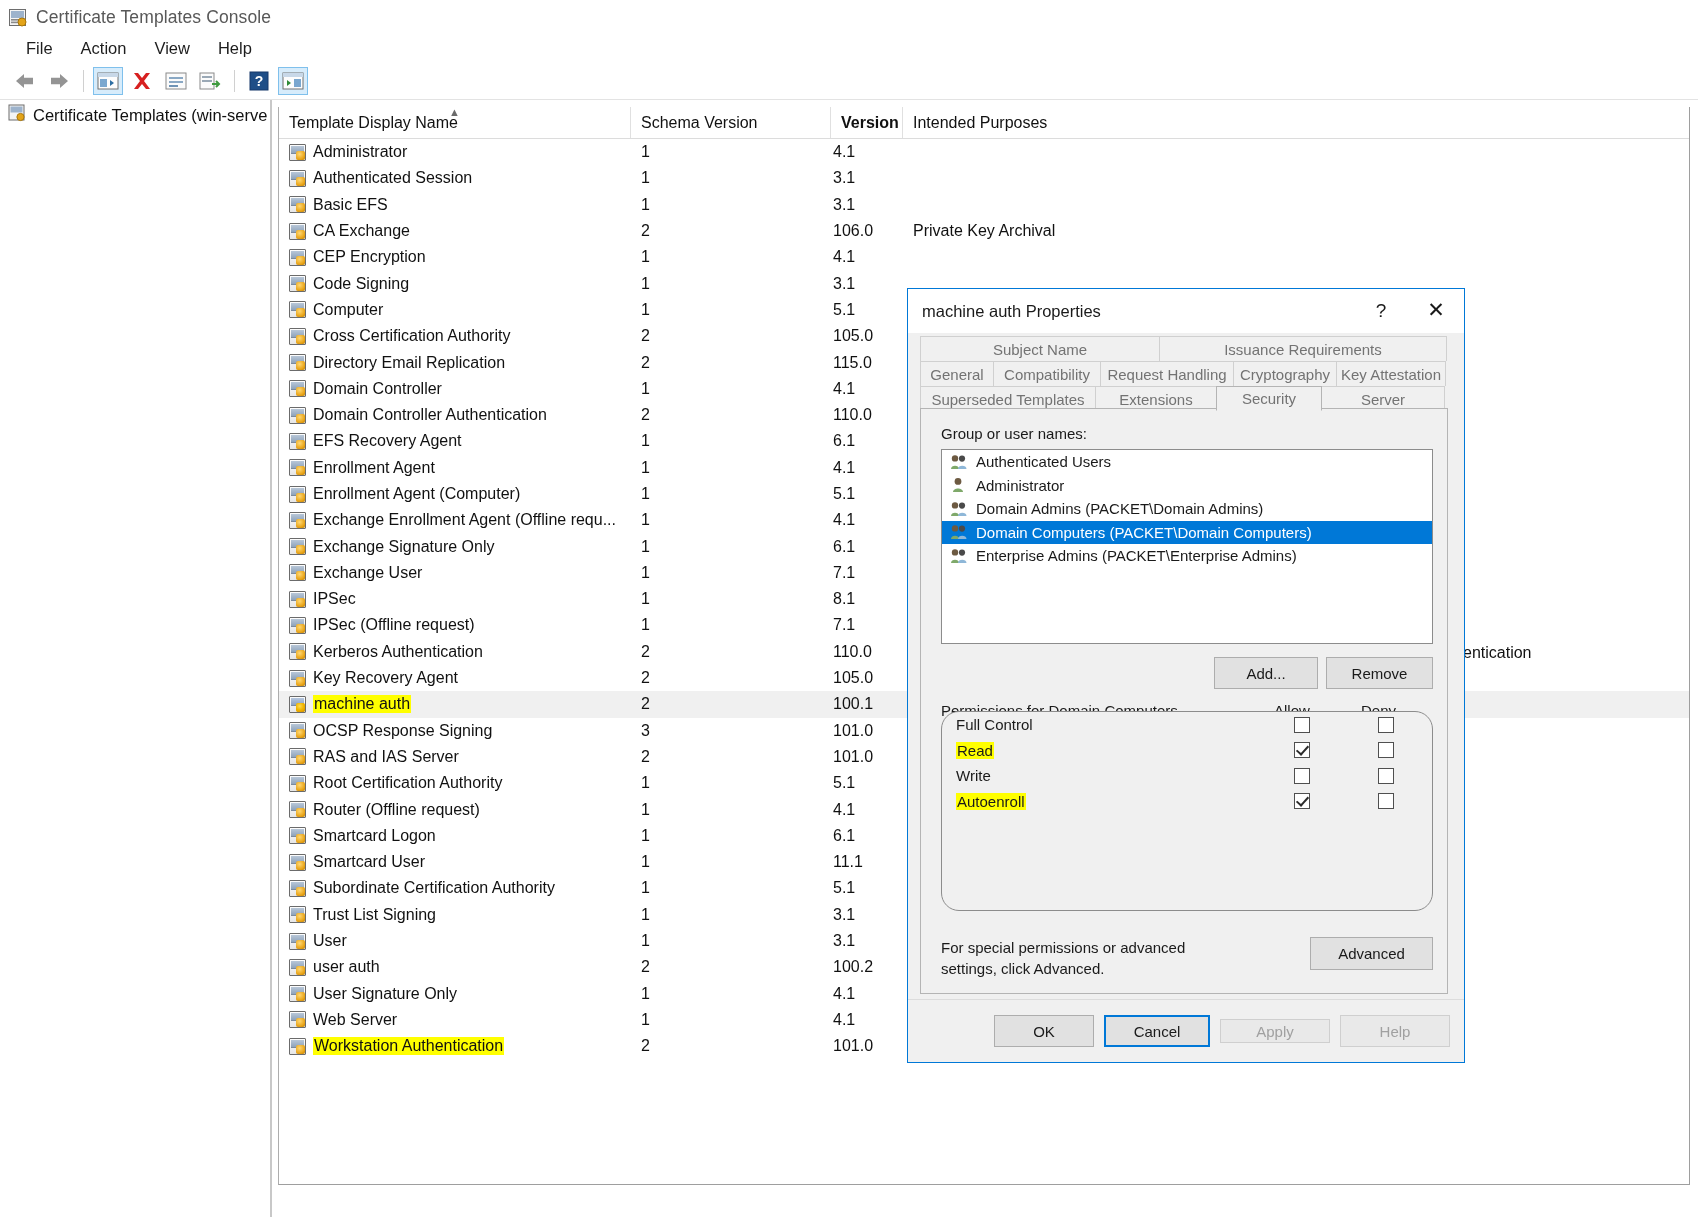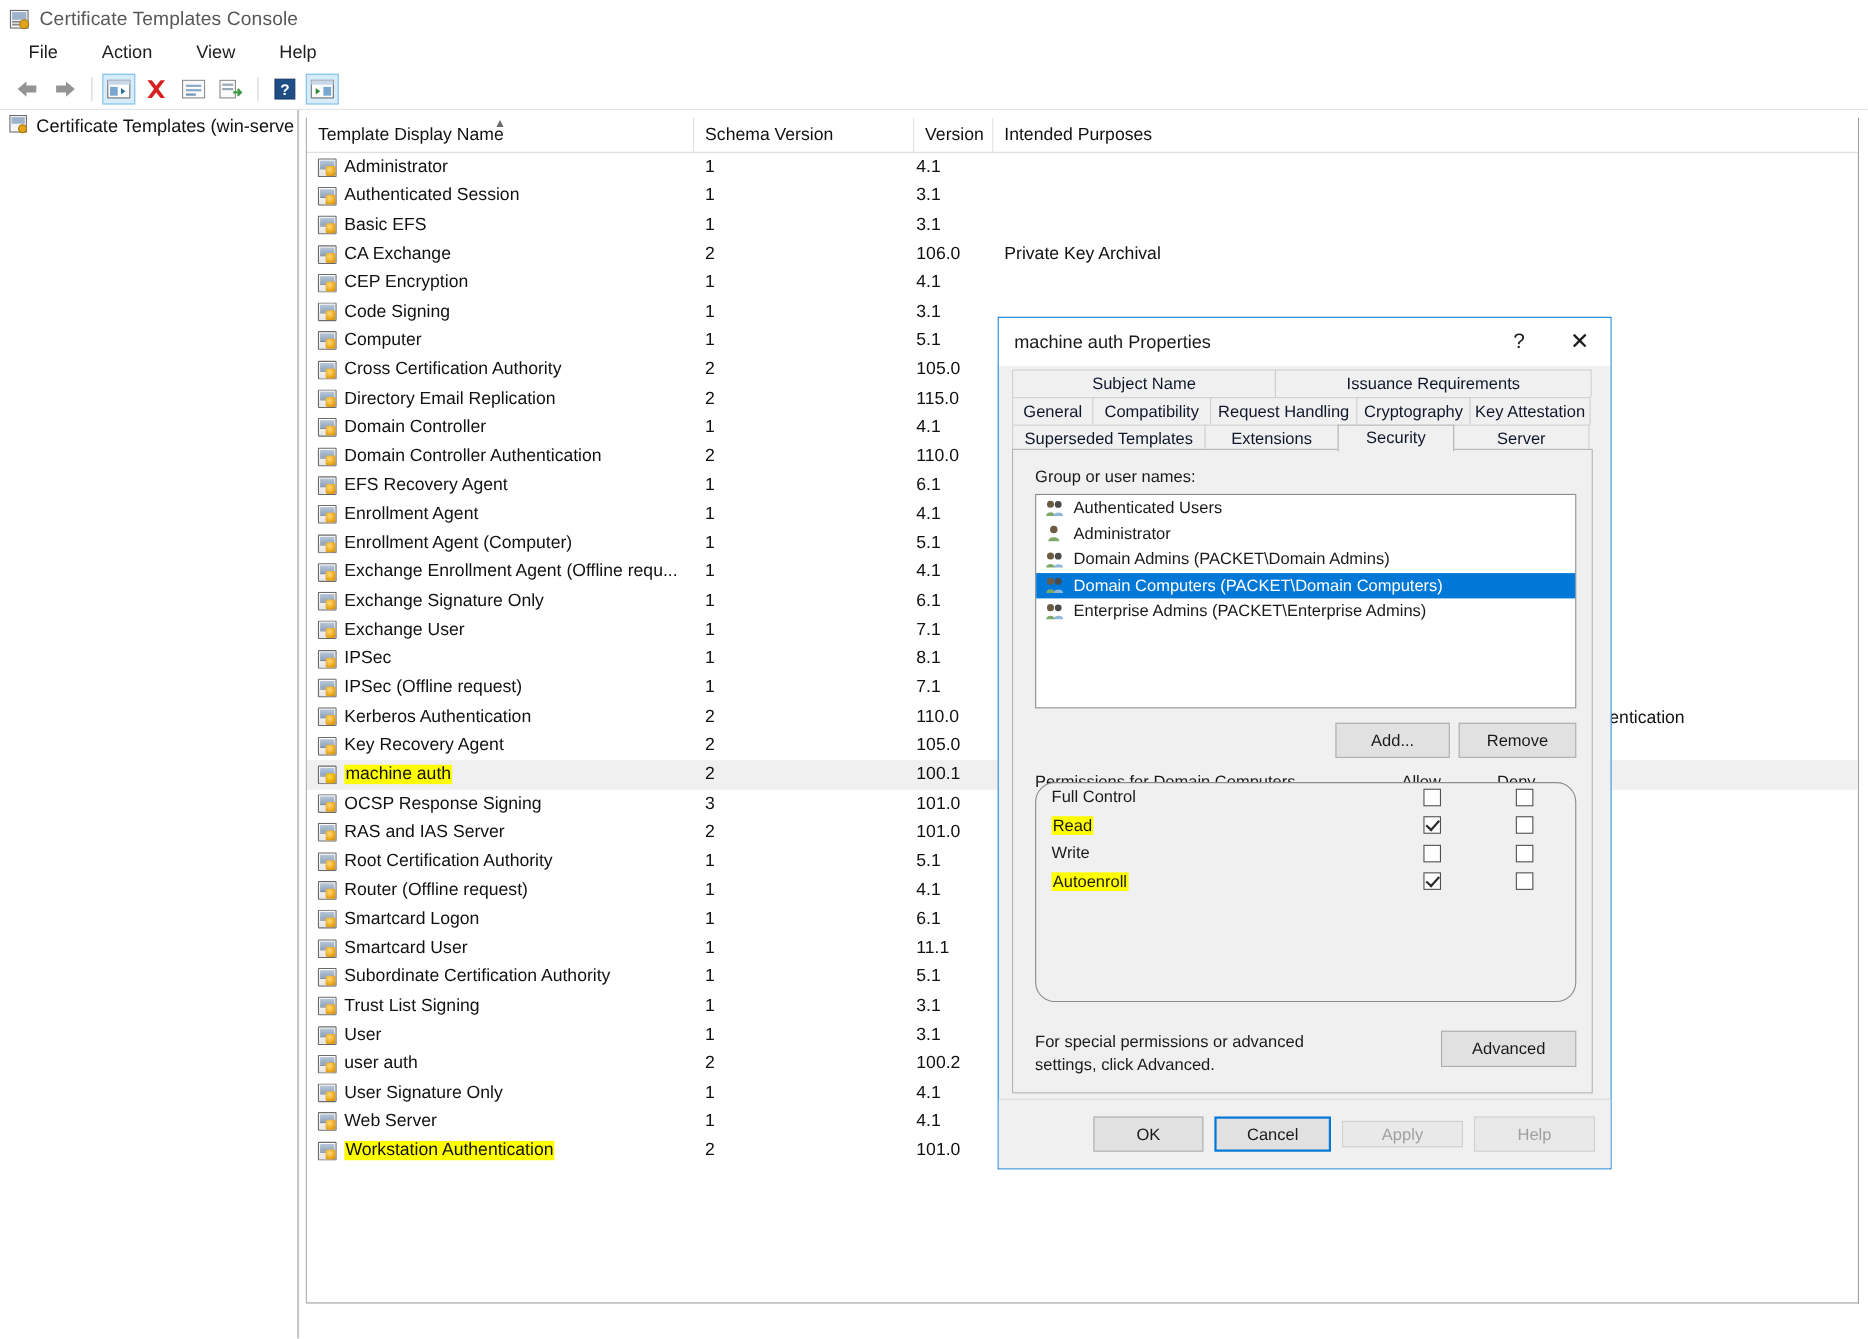--- a/index.html
+++ b/index.html
@@ -27,21 +27,21 @@
     position: relative;
   }
   .title-text {
     font-size: 17.5px; color: #585858; letter-spacing: .1px;
   }
 
   
   .menubar {
     position: absolute; left: 0; top: 34px; width: 1698px; height: 28px;
     background: #ffffff; display: flex; align-items: center;
-    padding-left: 12px; gap: 12px;
+    padding-left: 12px; gap: 0px;
   }
   .menu-item {
     font-size: 16.5px; color: #1d1d1d; padding: 2px 14px; cursor: default;
   }
 
   
   .toolbar {
     position: absolute; left: 0; top: 62px; width: 1698px; height: 38px;
     background: #ffffff; display: flex; align-items: center;
     padding-left: 8px; border-bottom: 1px solid #e3e3e3;
@@ -82,21 +82,21 @@
     font-size: 16px; color: #111; display: flex; align-items: center;
     padding-left: 10px; position: relative;
     border-right: 1px solid #e0e0e0;
   }
   .lv-th .sortcaret {
     position: absolute; left: 50%; top: 1px; transform: translateX(-50%);
     font-size: 11px; color: #6b6b6b; line-height: 9px;
   }
   .col-name { width: 352px; }
   .col-schema { width: 200px; }
-  .col-version { width: 72px; }
+  .col-version { width: 72px; font-weight: bold; }
   .col-purpose { width: 600px; border-right: none; }
 
   .lv-row {
     display: flex; height: 26.3px; align-items: center;
     font-size: 16px; color: #111;
   }
   .lv-row.selected { background: #f0f0f0; }
   .cell-name {
     width: 352px; display: flex; align-items: center; gap: 7px;
     padding-left: 10px; white-space: nowrap; overflow: hidden;
@@ -156,21 +156,21 @@
     background: #f0f0f0;
   }
 
   
   .tabs { position: absolute; left: 12px; top: 3px; width: 528px; }
   .tabrow { display: flex; height: 25px; }
   .tab {
     border: 1px solid #d0d0d0; border-bottom: none;
     background: #f0f0f0;
     display: flex; align-items: center; justify-content: center;
-    font-size: 15px; color: #0f172a; margin-right: -1px;
+    font-size: 15px; color: #737373; margin-right: -1px;
   }
   .tab.active {
     background: #f0f0f0; border: 1px solid #b4b4b4; border-bottom: 1px solid #f0f0f0;
     position: relative; z-index: 3;
   }
   .tab-pane {
     position: absolute; left: 12px; top: 75px; width: 528px; height: 586px;
     background: #f0f0f0; border: 1px solid #b4b4b4;
   }
 

